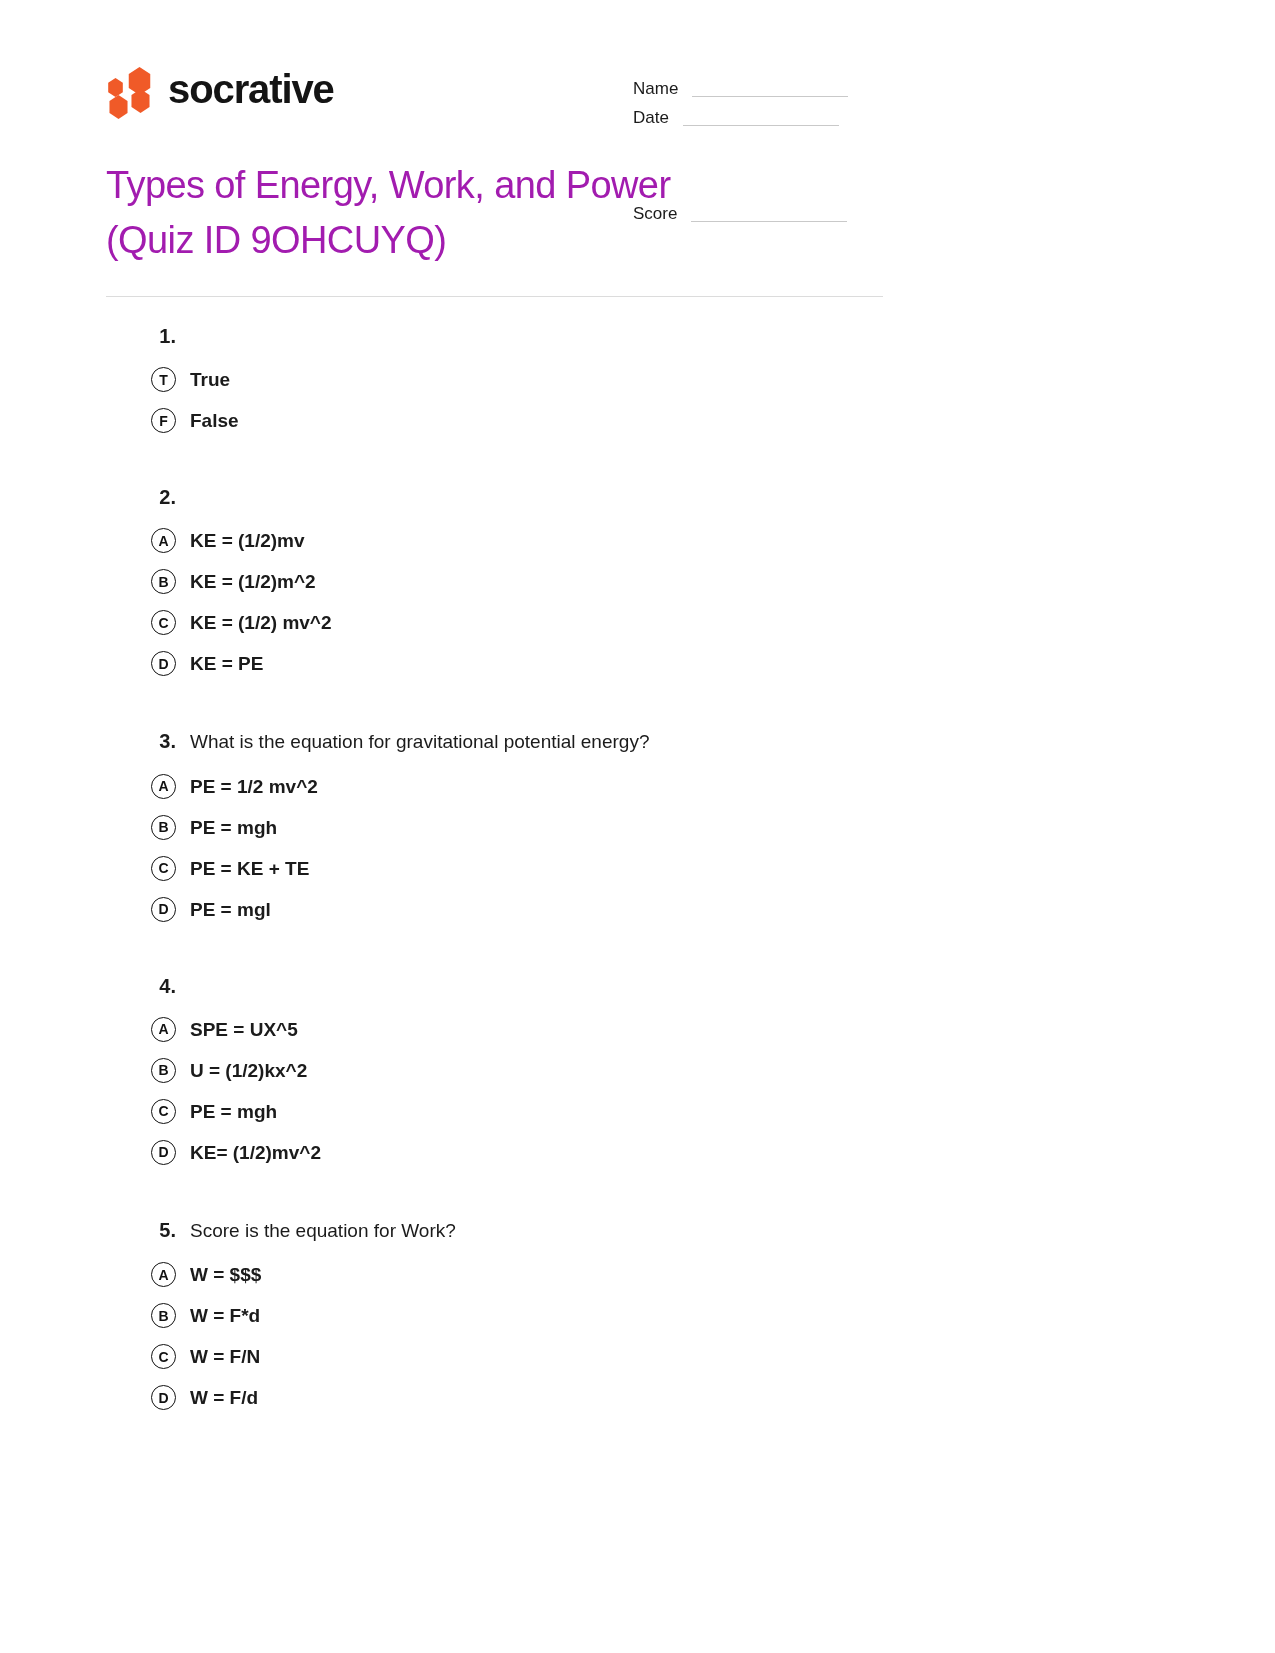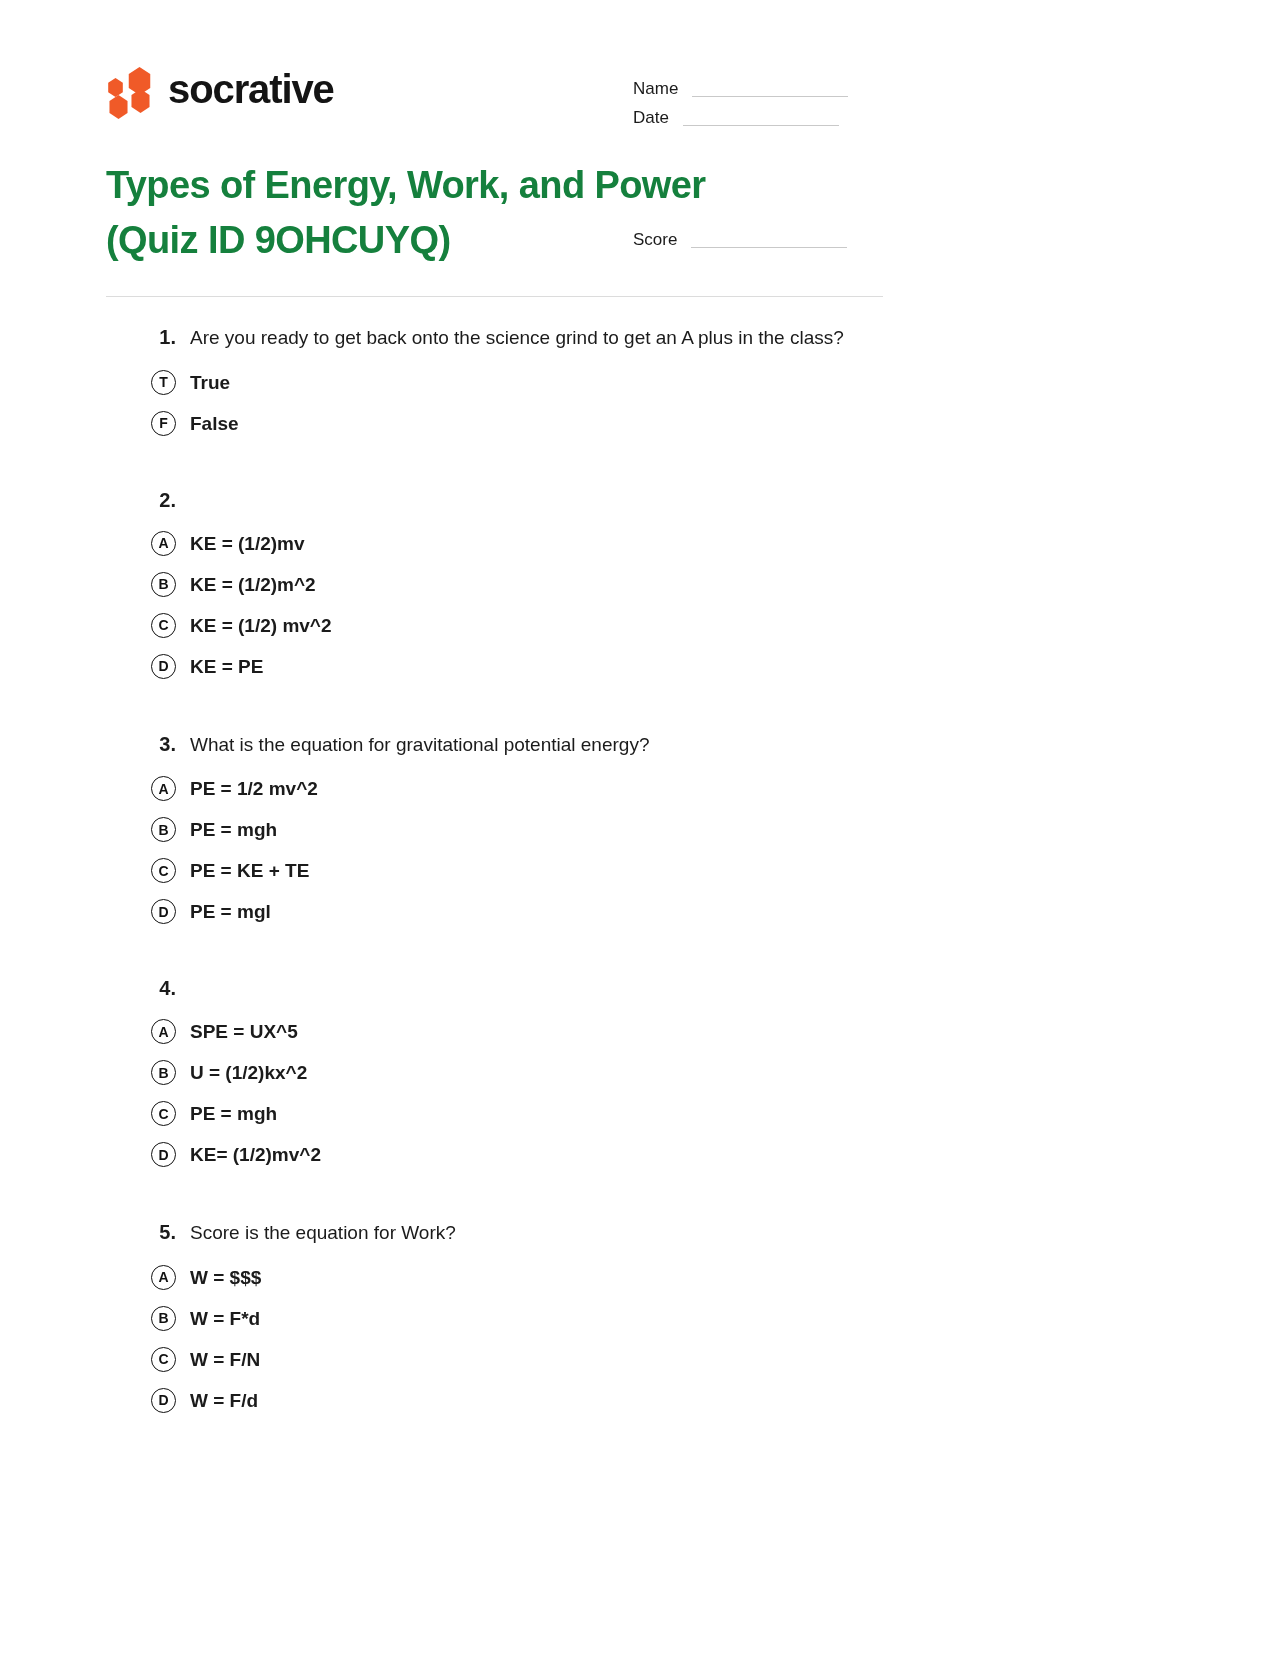--- a/index.html
+++ b/index.html
@@ -63,39 +63,39 @@
     line-height: 1;
     padding-bottom: 2px;
   }
 
   .quiz-title {
     position: absolute;
     top: 96px;
     left: 0;
     width: 640px;
     font-size: 38px;
-    font-weight: 700;
+    font-weight: 400;
     line-height: 1.45;
     letter-spacing: -0.6px;
-    color: #15803d;
+    color: #a21caf;
   }
 
   .meta-fields {
     position: absolute;
     top: 12px;
     right: 0;
     width: 250px;
   }
   .meta-row {
     display: flex;
     align-items: center;
     height: 29px;
   }
   .meta-row.score-row {
-    margin-top: 93px;
+    margin-top: 67px;
   }
   .meta-label {
     font-size: 17px;
     color: #1b1b1b;
     white-space: nowrap;
     padding-right: 14px;
     line-height: 1;
   }
   .meta-line {
     width: 156px;
@@ -218,21 +218,20 @@
 
   </div>
 
   <div class="divider"></div>
 
   <div class="questions">
 
     <div class="question-block">
       <div class="q-head">
         <span class="q-number">1.</span>
-        <span class="q-text">Are you ready to get back onto the science grind to get an A plus in the class?</span>
       </div>
       <div class="option-row">
         <span class="option-bubble">
           <span class="bubble">T</span>
         </span>
         <span class="option-text">True</span>
       </div>
       <div class="option-row">
         <span class="option-bubble">
           <span class="bubble">F</span>

